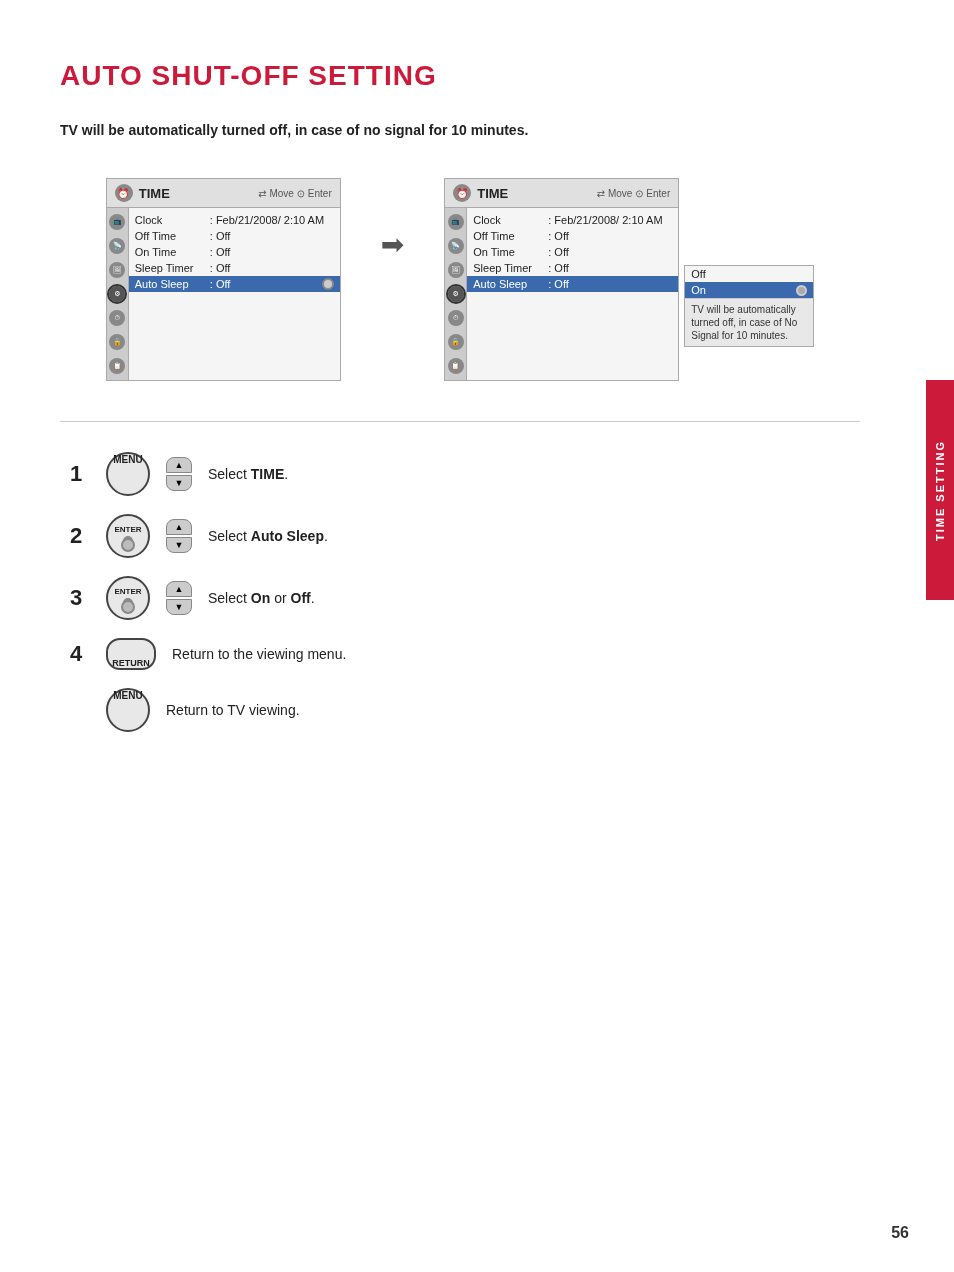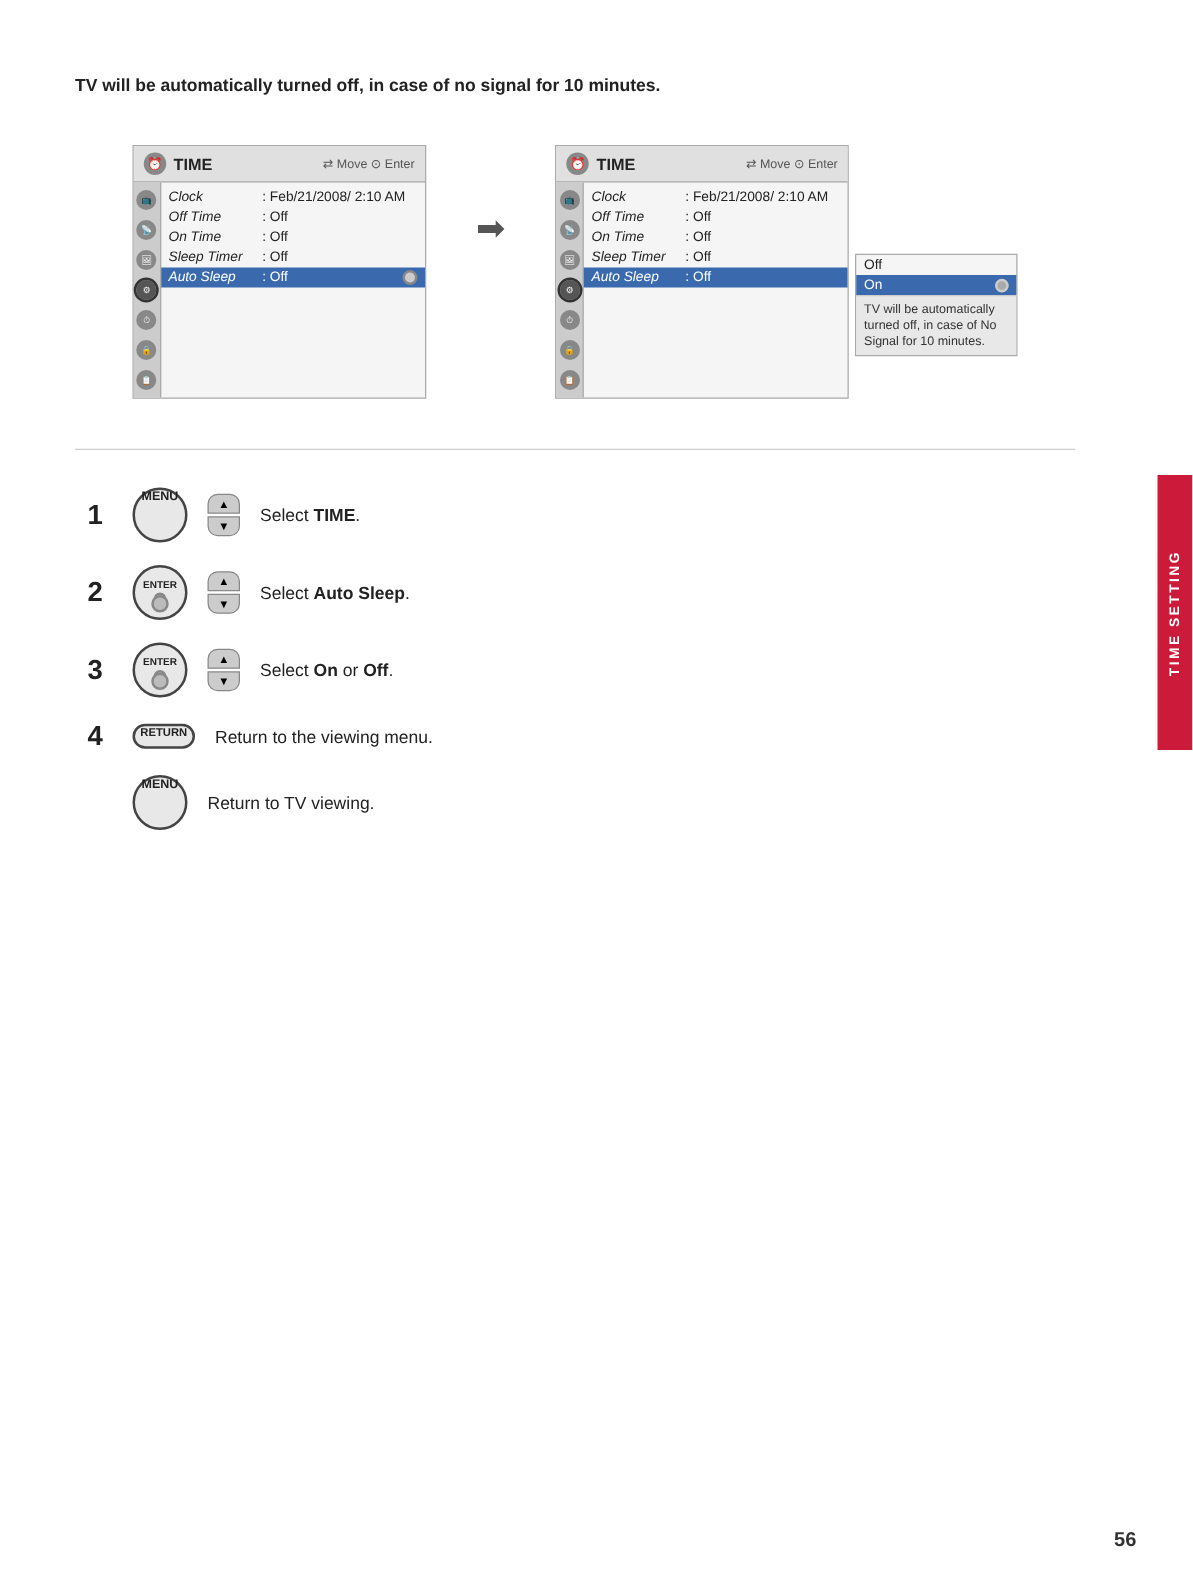--- a/index.html
+++ b/index.html
@@ -166,21 +166,20 @@
     }
 
     .menu-item.highlighted {
       background: #3a6aad;
       color: white;
     }
 
     .menu-item-label {
       min-width: 75px;
       font-weight: normal;
-      font-style: italic;
     }
 
     .menu-item-value {
       color: inherit;
     }
 
     .menu-item .dot-icon {
       margin-left: auto;
       width: 12px;
       height: 12px;
@@ -284,26 +283,26 @@
       display: inline-flex;
       align-items: flex-start;
       justify-content: center;
       font-size: 10px;
       font-weight: bold;
       color: #222;
     }
 
     .return-btn {
       width: 50px;
-      height: 20px;
+      height: 32px;
       border-radius: 14px;
       border: 2.5px solid #444;
       background: #e8e8e8;
       display: inline-flex;
-      align-items: flex-start;
+      align-items: flex-end;
       justify-content: center;
       font-size: 9px;
       font-weight: bold;
       color: #222;
     }
 
     
     .enter-with-target {
       width: 44px;
       height: 44px;
@@ -335,20 +334,21 @@
 <body>
 
 <div class="sidebar-tab">
   <span>TIME SETTING</span>
 </div>
 
 <div class="page-number">56</div>
 
 <div class="main-content">
 
+  <h1 class="page-title">AUTO SHUT-OFF SETTING</h1>
 
   <p class="subtitle">TV will be automatically turned off, in case of no signal for 10 minutes.</p>
 
   <div class="screenshots-area">
 
     <div class="menu-box">
       <div class="menu-header">
         <div class="menu-header-left">
           <div class="menu-icon">⏰</div>
           <span>TIME</span>

